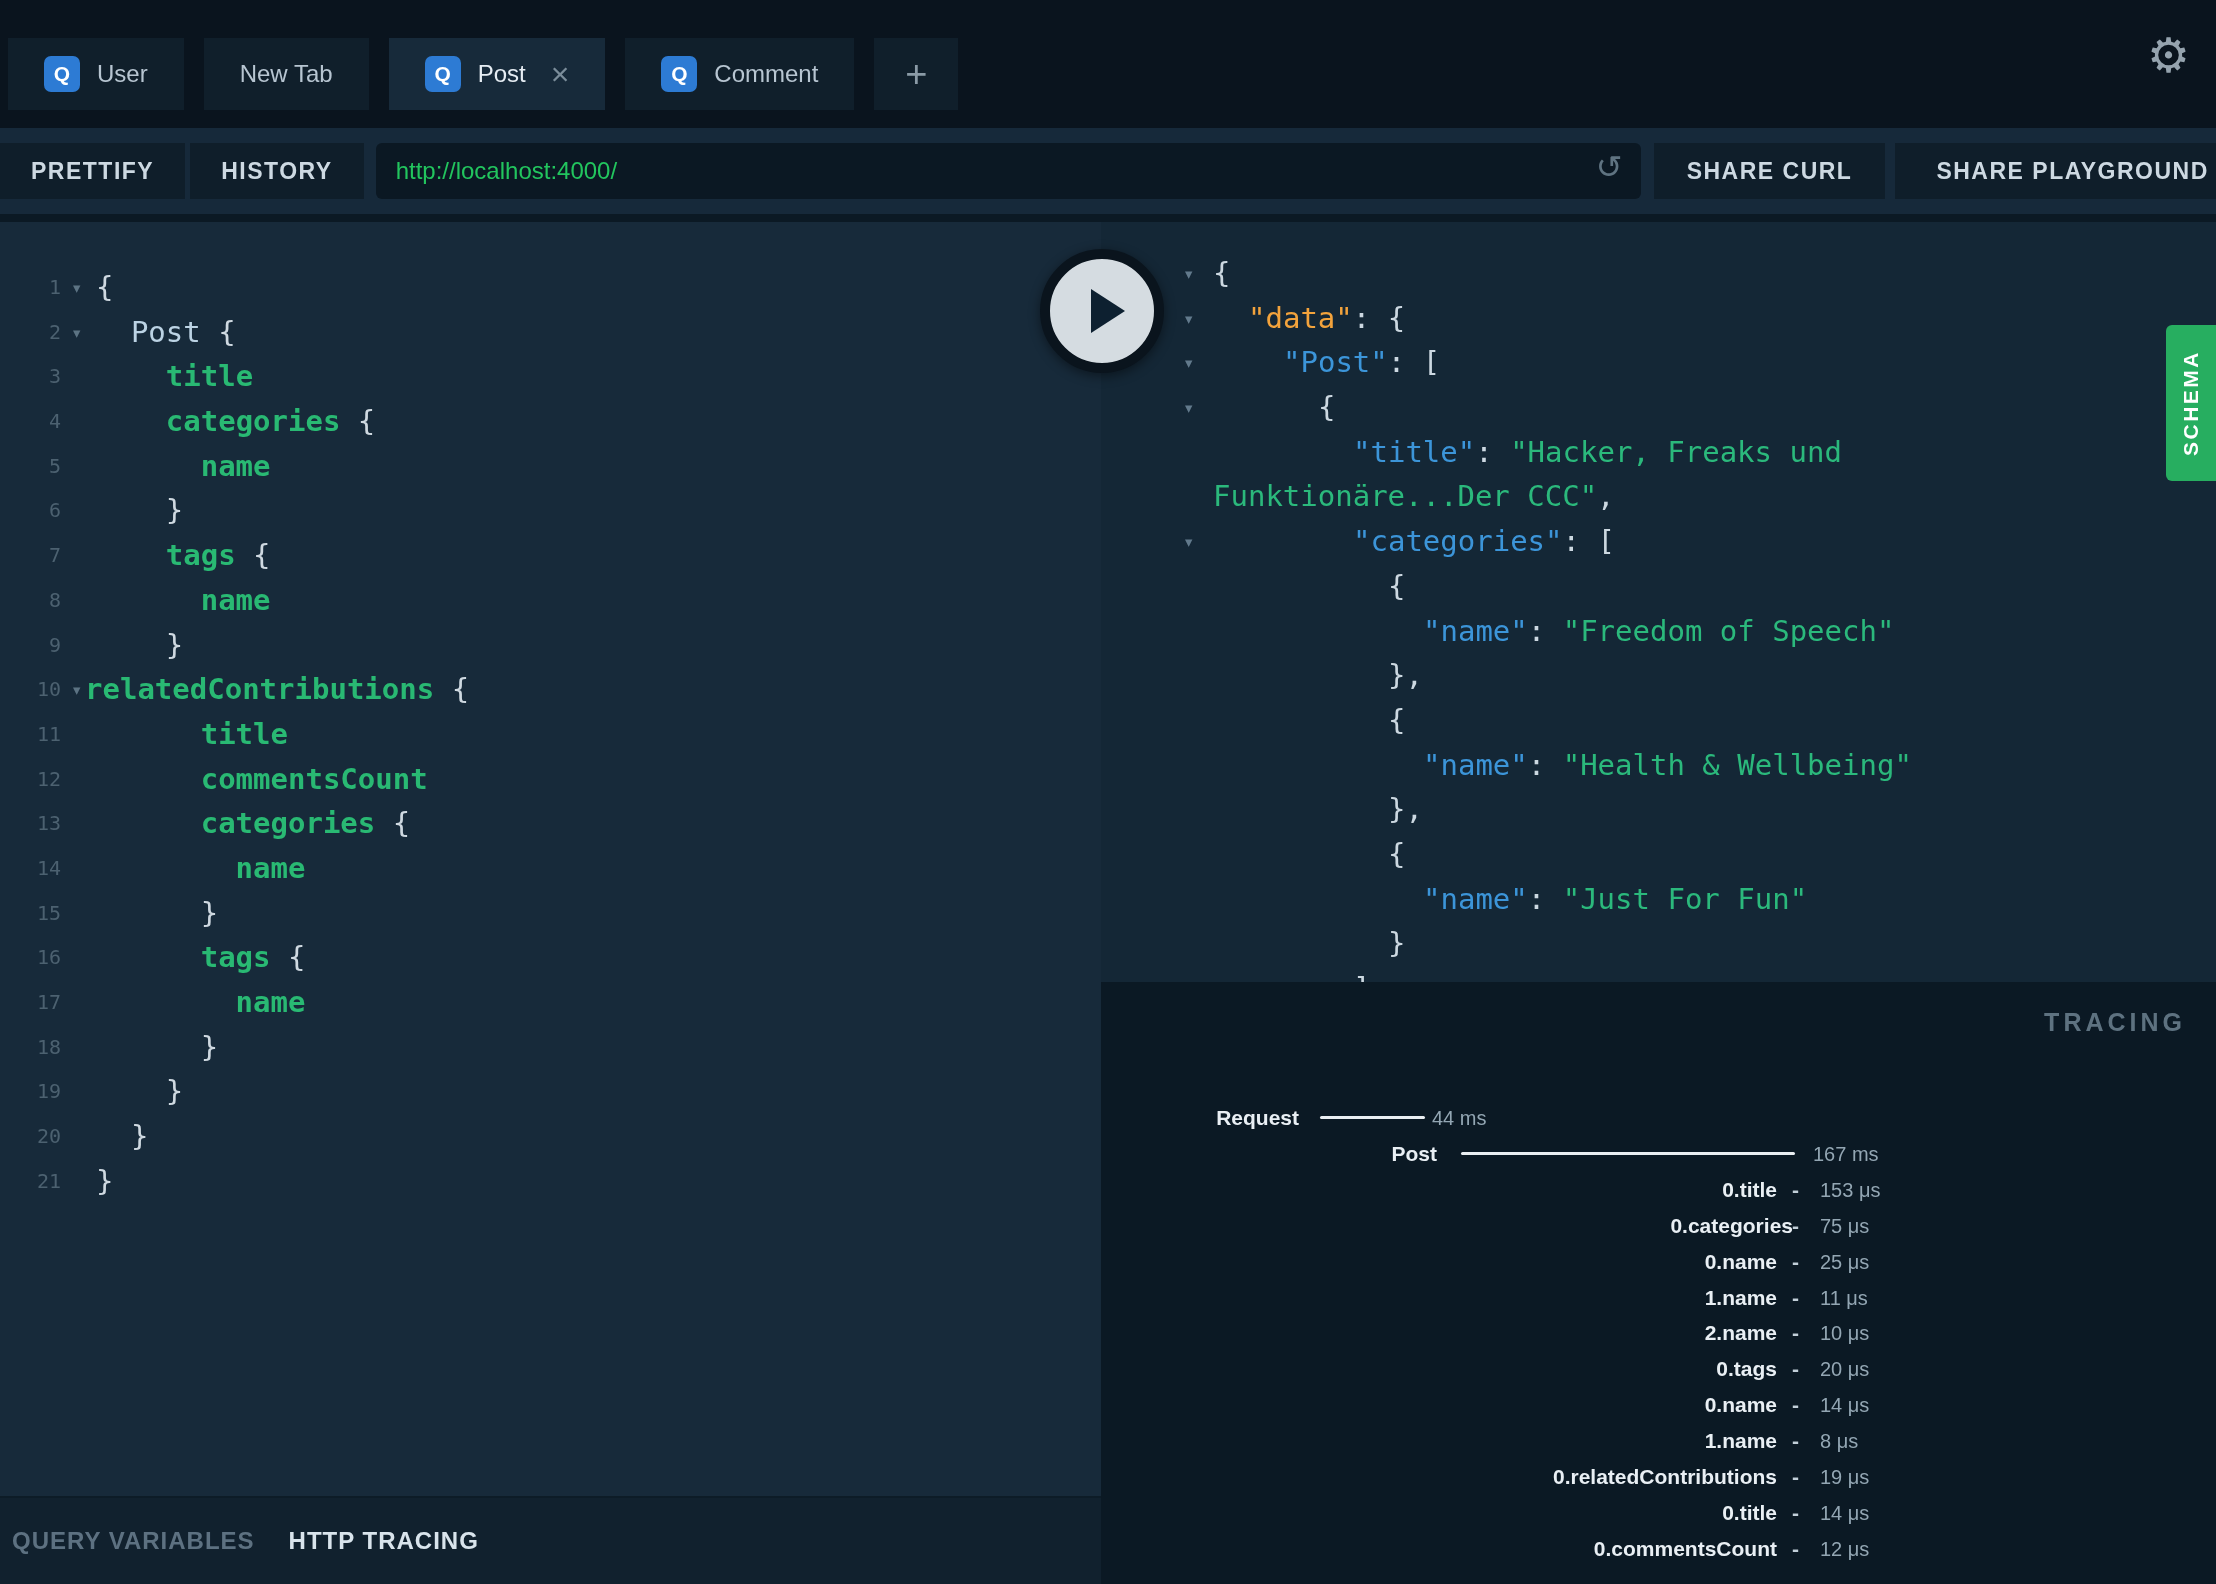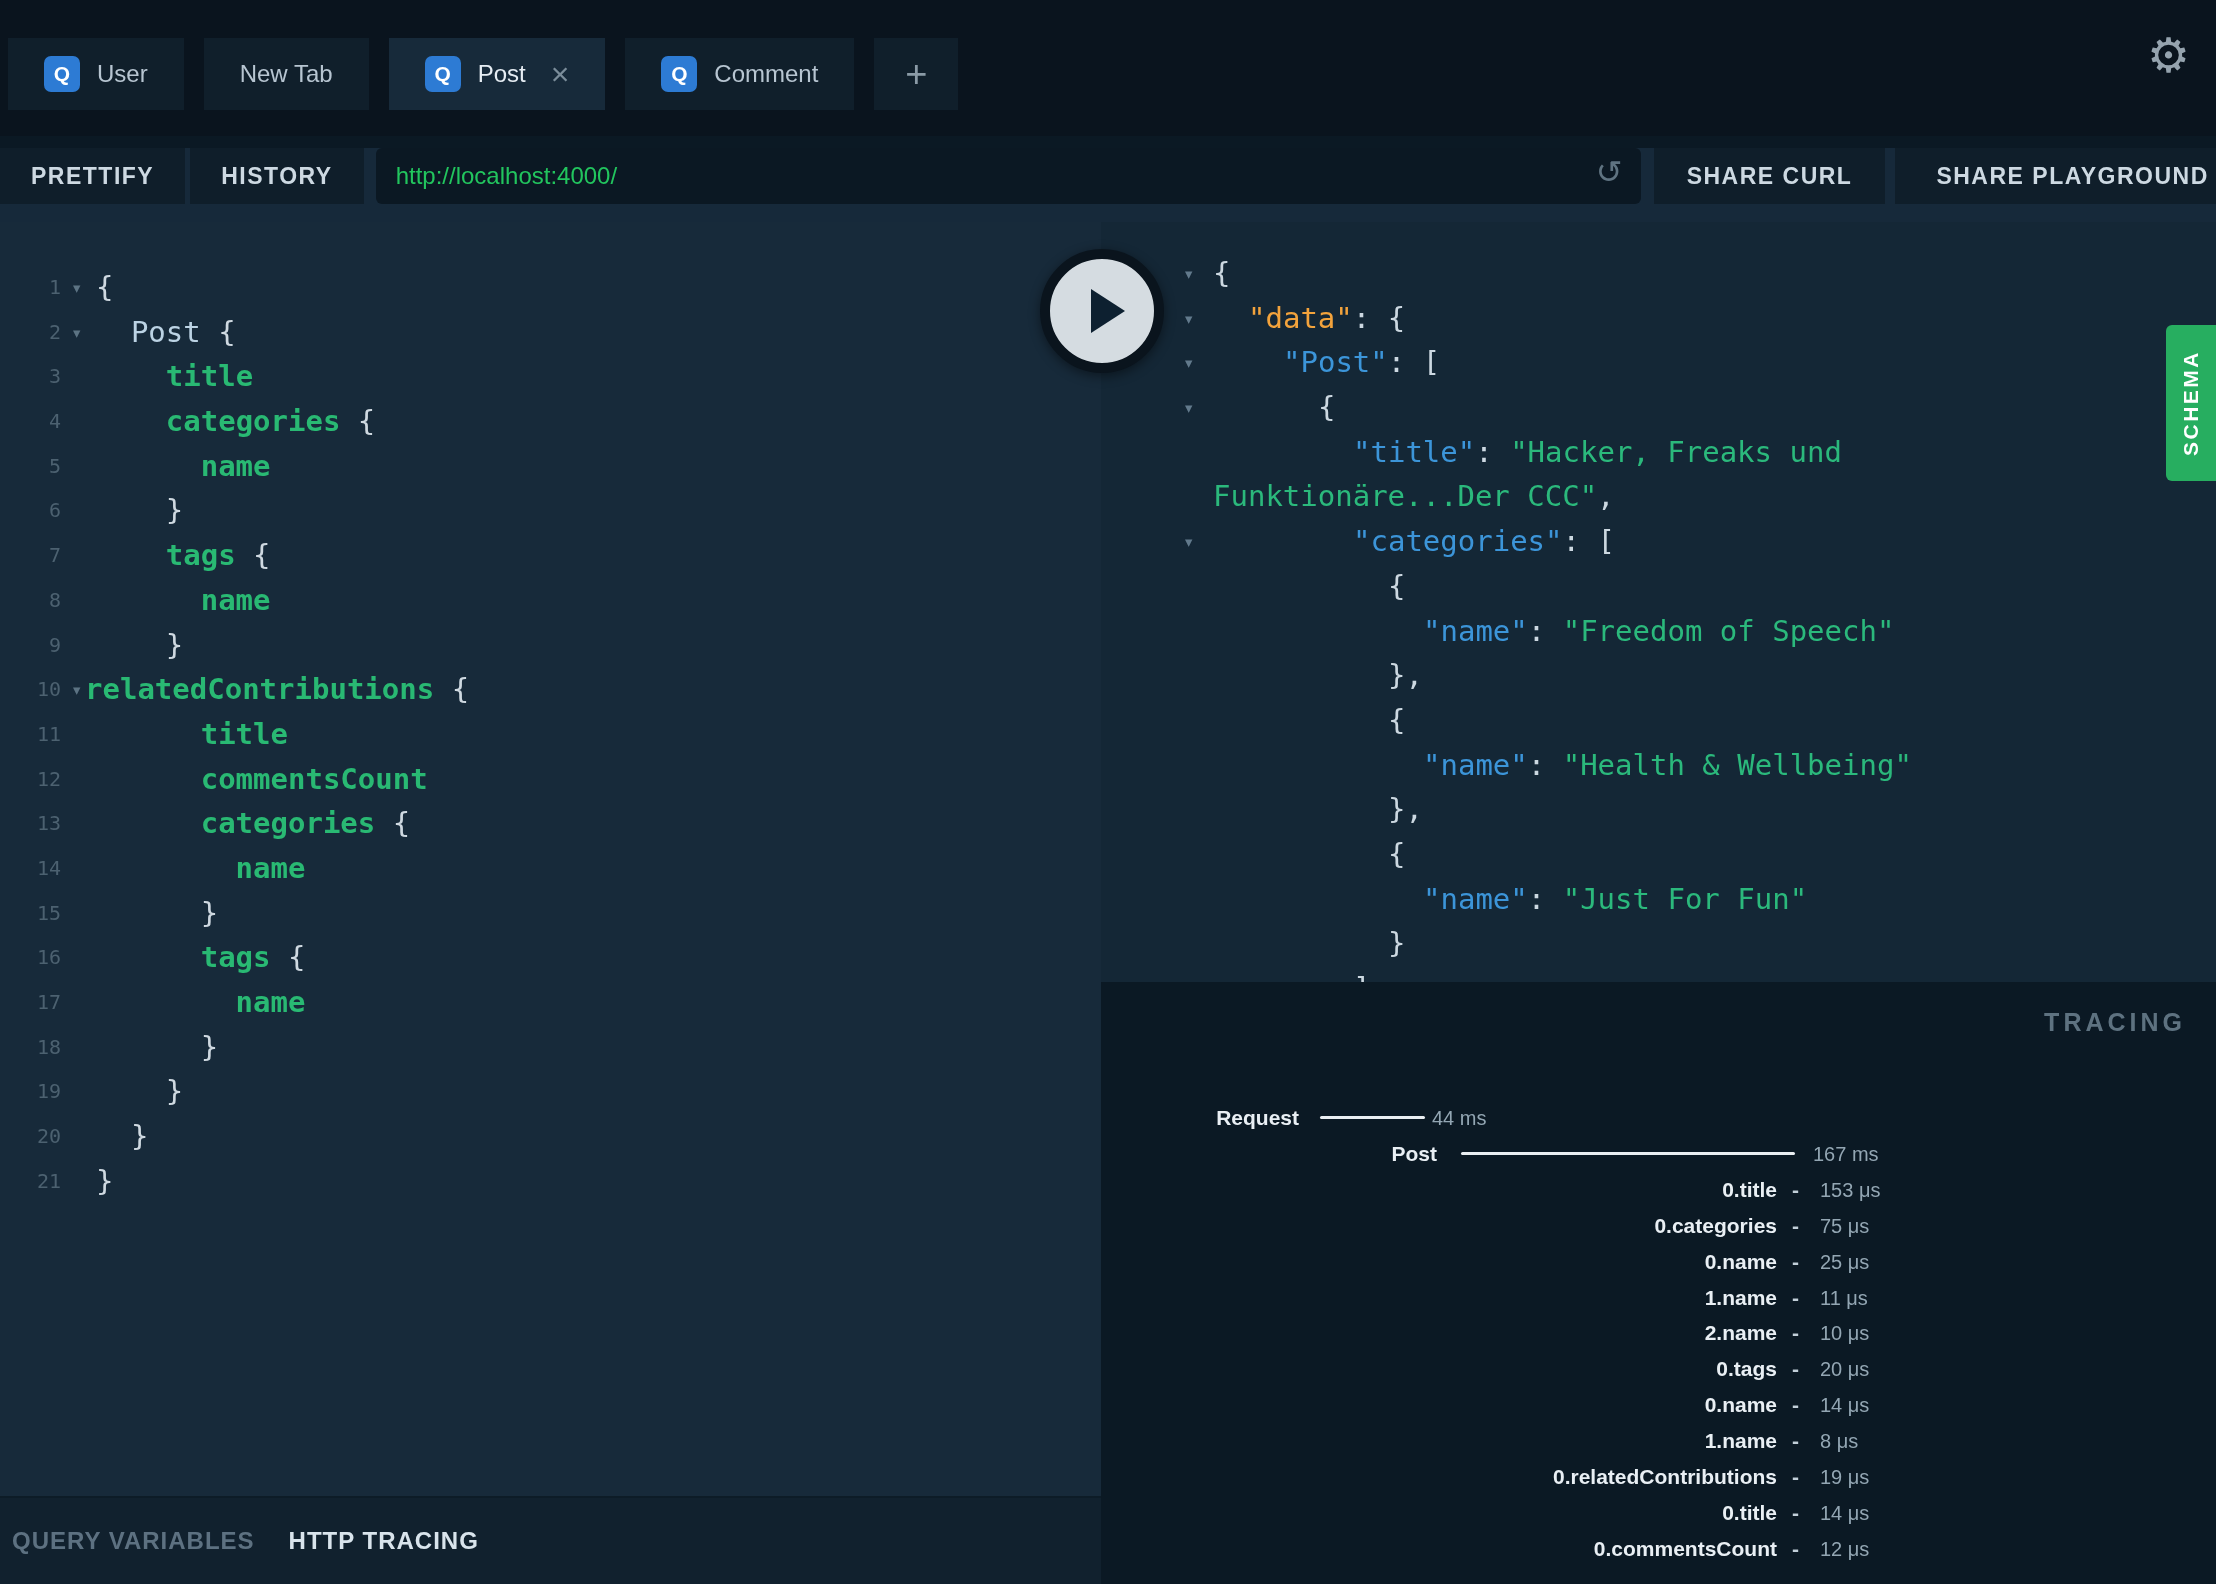--- a/index.html
+++ b/index.html
@@ -13,21 +13,21 @@
   .tab-list { display:flex; gap:20px; }
   .tab { height:72px; display:flex; align-items:center; gap:17px; padding:0 36px; background:#101f2b; color:#b7c5d1; font-size:24px; cursor:pointer; }
   .tab.active { background:#172a3a; color:#e6edf3; }
   .tab-q { width:36px; height:36px; border-radius:7px; background:#2d7bd4; color:#ffffff; font-weight:700; font-size:21px; display:flex; align-items:center; justify-content:center; flex:none; }
   .tab-label { white-space:nowrap; }
   .tab-close { color:#7b8d9a; font-size:32px; margin-left:8px; line-height:1; }
   .tab-add { height:72px; width:84px; background:#101f2b; color:#8a9aa6; font-size:38px; display:flex; align-items:center; justify-content:center; cursor:pointer; }
   .gear { position:absolute; top:32px; right:26px; font-size:48px; line-height:1; color:#95a3ae; cursor:pointer; }
 
   
-  .toolbar { position:absolute; top:148px; left:0; width:2216px; height:86px; background:#16293a; display:flex; }
+  .toolbar { position:absolute; top:128px; left:0; width:2216px; height:86px; background:#16293a; display:flex; align-items:center; }
   .tb-btn { height:56px; display:flex; align-items:center; justify-content:center; background:#0f1e2a; color:#cdd9e2; font-size:23px; font-weight:600; letter-spacing:1.5px; padding:0 31px; cursor:pointer; white-space:nowrap; }
   .btn-history { margin-left:5px; }
   .urlbox { margin-left:12px; width:1265px; height:56px; background:#0b1823; border-radius:6px; display:flex; align-items:center; padding:0 20px; position:relative; flex:none; }
   .urlbox input { background:transparent; border:none; outline:none; color:#22c55e; font-size:24px; font-family:"Liberation Sans", sans-serif; width:100%; }
   .url-reload { position:absolute; right:18px; top:8px; color:#5f7381; font-size:32px; line-height:1; cursor:pointer; }
   .btn-copycurl { margin-left:13px; padding:0 33px; }
   .btn-share { margin-left:10px; margin-right:20px; padding:0 41px; }
 
   
   .editor-pane { position:absolute; top:222px; left:0; width:1101px; height:1274px; background:#172a3a; overflow:hidden; }
@@ -252,21 +252,21 @@
           <span class="tr-label" style="right: 779px;">Post</span>
           <span class="tr-bar" style="left: 360px; width: 334px;"></span>
           <span class="tr-dur" style="left: 712px;">167 ms</span>
         </div>
         <div class="tr-row" style="top: 189.8px;">
           <span class="tr-label" style="right: 439px;">0.title</span>
           <span class="tr-dash" style="left: 691px;">-</span>
           <span class="tr-dur" style="left: 719px;">153 μs</span>
         </div>
         <div class="tr-row" style="top: 225.7px;">
-          <span class="tr-label" style="right: 439px; margin-left: 36px;">0.categories</span>
+          <span class="tr-label" style="right: 423px; margin-left: 36px;">0.categories</span>
           <span class="tr-dash" style="left: 691px;">-</span>
           <span class="tr-dur" style="left: 719px;">75 μs</span>
         </div>
         <div class="tr-row" style="top: 261.6px;">
           <span class="tr-label" style="right: 439px;">0.name</span>
           <span class="tr-dash" style="left: 691px;">-</span>
           <span class="tr-dur" style="left: 719px;">25 μs</span>
         </div>
         <div class="tr-row" style="top: 297.5px;">
           <span class="tr-label" style="right: 439px;">1.name</span>

